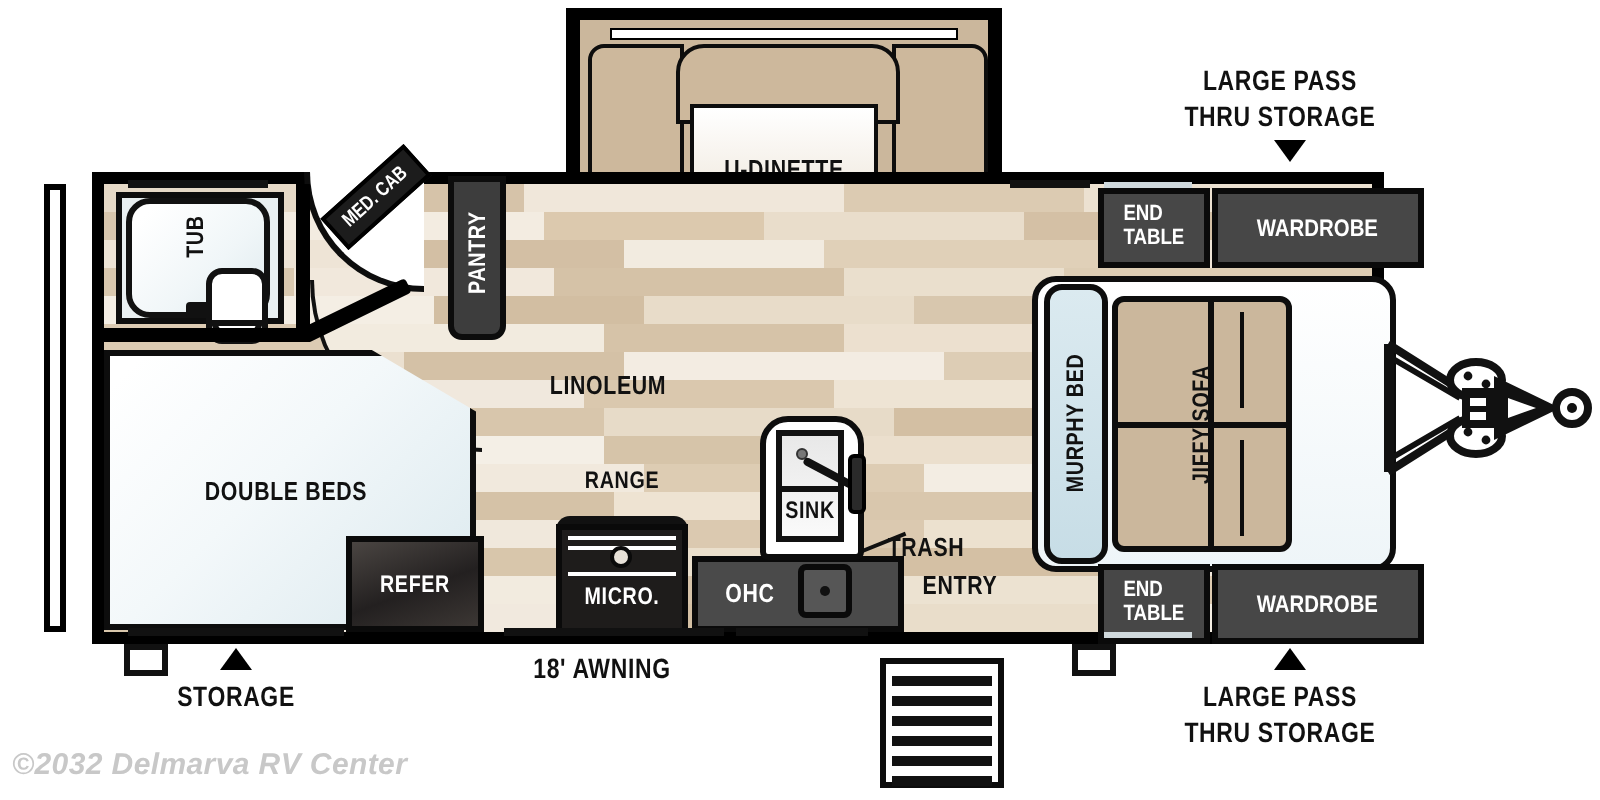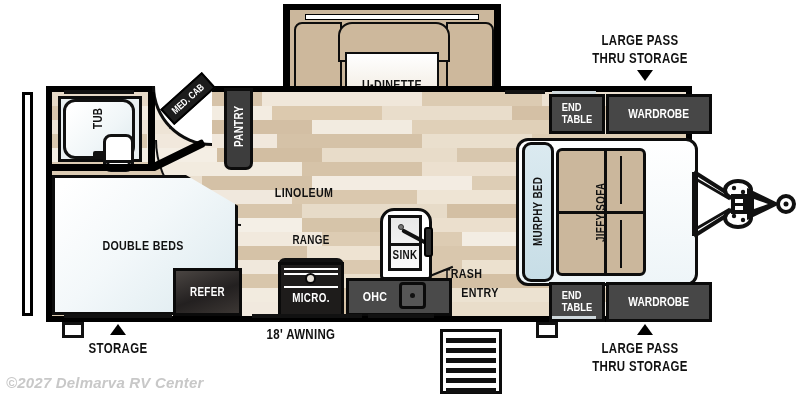--- a/index.html
+++ b/index.html
@@ -397,15 +397,15 @@
 
   <div class="tri-u" style="left:637px;top:324px;"></div>
   <div class="lbl" style="left:570px;top:341px;width:140px;font-size:14px;">LARGE PASS</div>
   <div class="lbl" style="left:570px;top:359px;width:140px;font-size:14px;">THRU STORAGE</div>
 
   <div class="tri-u" style="left:110px;top:324px;"></div>
   <div class="lbl" style="left:58px;top:341px;width:120px;font-size:14px;">STORAGE</div>
 
   <div class="lbl" style="left:236px;top:327px;width:130px;font-size:14px;">18' AWNING</div>
 
-  <div class="abs" id="copyright">©2027 Delmarva RV Center</div>
+  <div class="abs" id="copyright">©2032 Delmarva RV Center</div>
 
 </div>
 
 </body></html>

